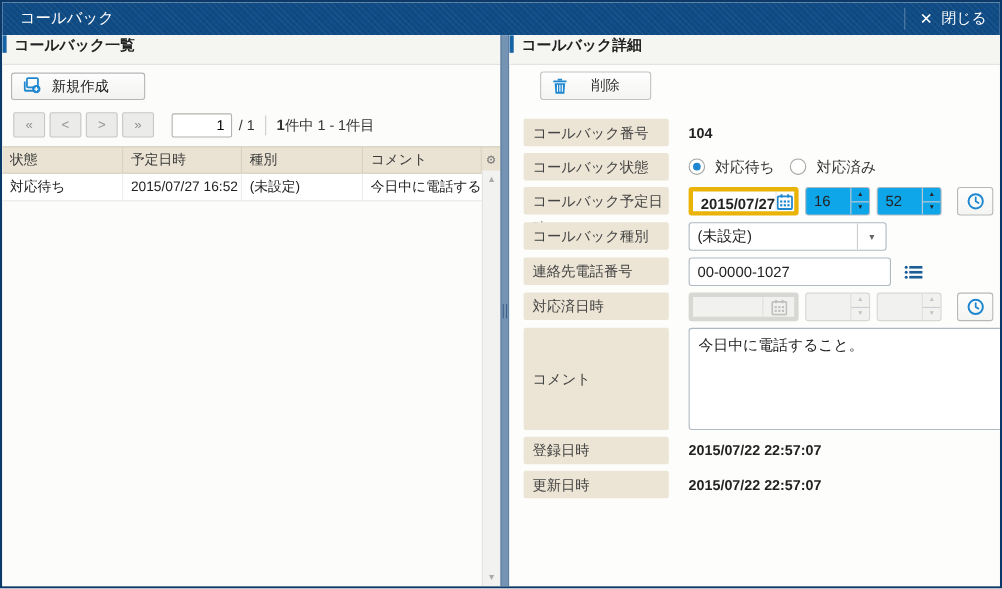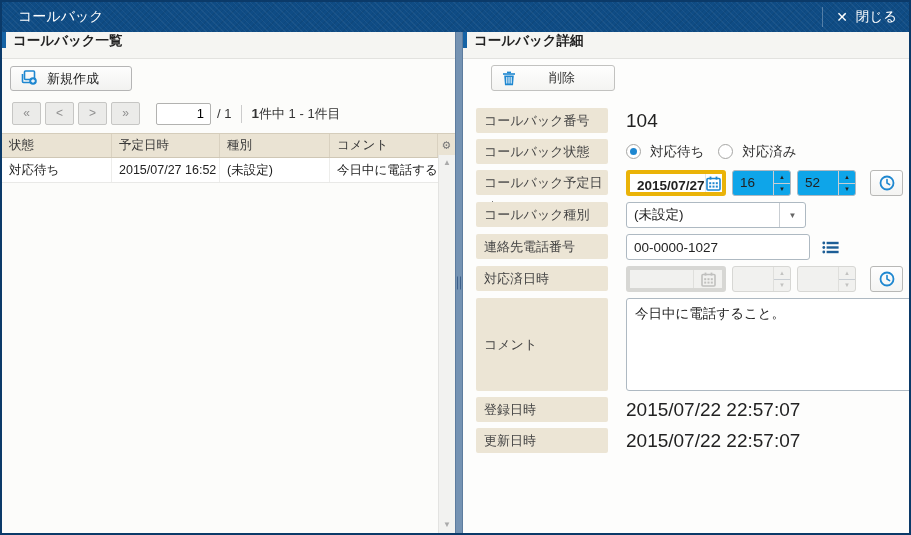--- a/index.html
+++ b/index.html
@@ -64,30 +64,30 @@
   .vs-up { position:absolute; top:3px; left:0; width:100%; text-align:center; color:#aaa; font-size:8px; cursor:pointer; }
   .vs-down { position:absolute; bottom:4px; left:0; width:100%; text-align:center; color:#aaa; font-size:8px; cursor:pointer; }
 
   
   .rbtnrow { padding:6px 0 0 7px; display:flex; align-items:center; }
   .rbtn { height:26px; display:inline-flex; align-items:center; border-radius:3px; font-size:13px; cursor:pointer; }
   .rbtn .ic { width:34px; display:flex; justify-content:center; }
   .rbtn .lbl { flex:1; text-align:center; padding-right:16px; }
   .btn-save { width:123px; background:linear-gradient(#2b94de,#1a7ac6); border:1px solid #1565a8; color:#fff; font-weight:bold; }
   .btn-copy { width:123px; margin-left:5px; background:linear-gradient(#fefefe,#f4f4f2); border:1px solid #c2c2c0; color:#333; }
-  .btn-del  { width:124px; margin-left:21px; background:linear-gradient(#fefefe,#f4f4f2); border:1px solid #c2c2c0; color:#333; }
+  .btn-del  { width:101px; margin-left:21px; background:linear-gradient(#fefefe,#f4f4f2); border:1px solid #c2c2c0; color:#333; }
 
   
   .form { padding:17px 0 0 13px; }
   .frow { display:flex; align-items:flex-start; margin-bottom:6px; }
   .flabel { width:132px; flex:0 0 132px; height:25px; background:#ece5d5; border-radius:2px; font-size:13px; color:#444;
     line-height:25px; padding-left:8px; }
   .flabel.tall { height:93px; line-height:normal; display:flex; align-items:center; }
   .fctrl { margin-left:18px; display:flex; align-items:center; min-height:25px; }
-  .ftext { font-size:19px; color:#222; line-height:25px; }
+  .ftext { font-size:13px; color:#222; line-height:25px;font-weight:bold; }
 
   
   .radio-group { display:flex; align-items:center; gap:9px; }
   .radio { width:15px; height:15px; border-radius:50%; border:1px solid #a6a6a4; background:#fff; position:relative; cursor:pointer; }
   .radio.sel::after { content:""; position:absolute; left:3px; top:3px; width:7px; height:7px; border-radius:50%; background:#1e87d0; }
   .radio-lbl { font-size:13.5px; color:#333; margin-right:5px; }
 
   
   .dategrp { display:flex; width:100px; height:26px; border:4px solid #eab308; border-radius:3px; background:#fff; overflow:hidden;font-weight:bold; }
   .dategrp .dval { flex:1; font-size:13.5px; line-height:24px; padding-left:7px; color:#222; }

